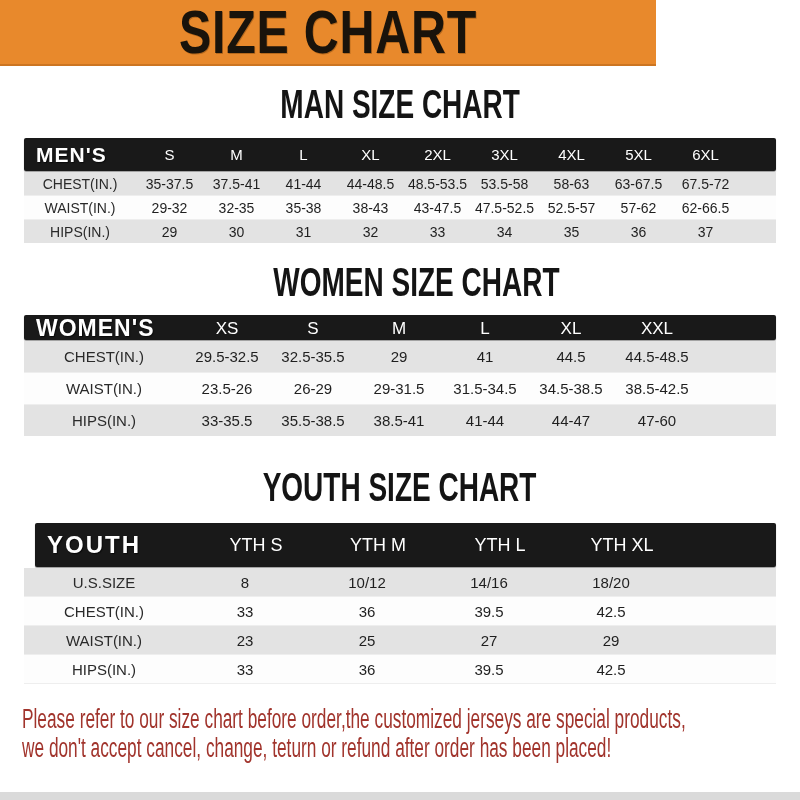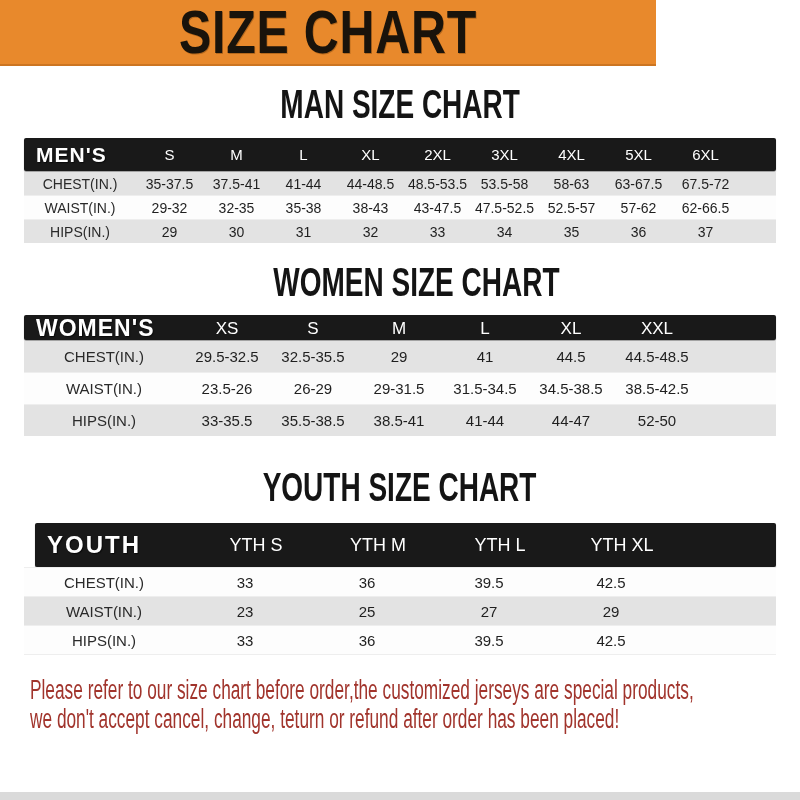--- a/index.html
+++ b/index.html
@@ -97,21 +97,21 @@
   .tbl-2 .t-head, .tbl-2 .t-row { grid-template-columns: 160px repeat(4, 122px) 1fr; }
   .tbl-2 .t-head { height: 44px; margin-left: 11px; }
   .tbl-2 .t-row  { height: 28px; }
   .tbl-2 .t-corner { font-size: 24px; letter-spacing: 2px; }
   .tbl-2 .t-col { font-size: 18px; }
   .tbl-2 .t-label, .tbl-2 .t-val { font-size: 15px; }
 
   
   .disclaimer {
     margin-top: 22px;
-    padding-left: 30px;
+    padding-left: 22px;
   }
   .disclaimer-line {
     font-size: 27px;
     line-height: 29px;
     color: #A1342C;
     white-space: nowrap;
     transform: scaleX(0.64);
     transform-origin: left center;
     font-weight: 500;
   }
@@ -216,35 +216,42 @@
       <div class="t-val">34.5-38.5</div>
       <div class="t-val">38.5-42.5</div>
     </div>
     <div class="t-row shade">
       <div class="t-label">HIPS(IN.)</div>
       <div class="t-val">33-35.5</div>
       <div class="t-val">35.5-38.5</div>
       <div class="t-val">38.5-41</div>
       <div class="t-val">41-44</div>
       <div class="t-val">44-47</div>
-      <div class="t-val">52-50</div>
+      <div class="t-val">47-60</div>
     </div>
   </div>
 
 <div class="section-heading" id="heading-2">
   <span>YOUTH SIZE CHART</span>
 </div>
 <div class="size-table tbl-2" id="table-2">
     <div class="t-head">
       <div class="t-corner">YOUTH</div>
       <div class="t-col">YTH S</div>
       <div class="t-col">YTH M</div>
       <div class="t-col">YTH L</div>
       <div class="t-col">YTH XL</div>
     </div>
+    <div class="t-row shade">
+      <div class="t-label">U.S.SIZE</div>
+      <div class="t-val">8</div>
+      <div class="t-val">10/12</div>
+      <div class="t-val">14/16</div>
+      <div class="t-val">18/20</div>
+    </div>
     <div class="t-row plain">
       <div class="t-label">CHEST(IN.)</div>
       <div class="t-val">33</div>
       <div class="t-val">36</div>
       <div class="t-val">39.5</div>
       <div class="t-val">42.5</div>
     </div>
     <div class="t-row shade">
       <div class="t-label">WAIST(IN.)</div>
       <div class="t-val">23</div>

